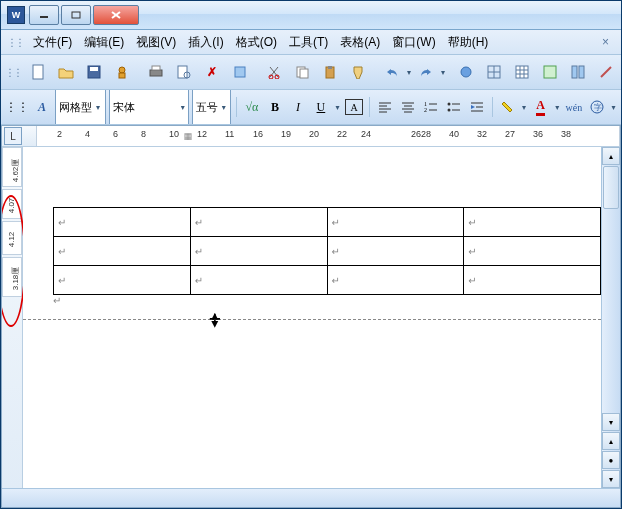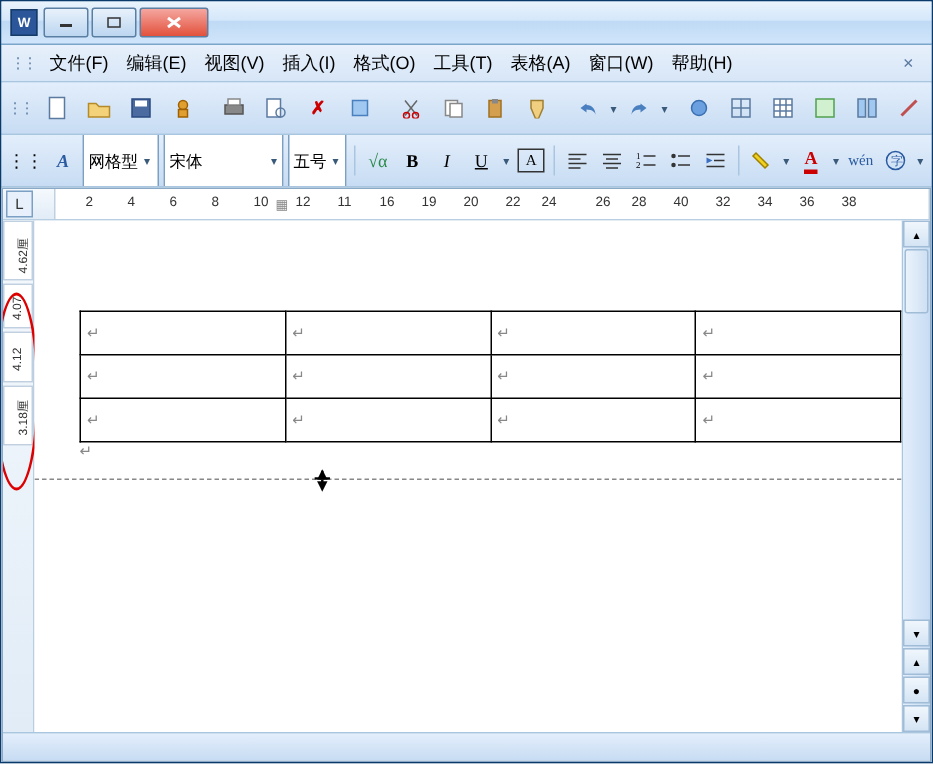--- a/index.html
+++ b/index.html
@@ -320,25 +320,25 @@
         <span class="num" style="left:104px">8</span>
         <span class="num" style="left:132px">10</span>
         <span class="tgrab" style="left:146px">▦</span>
         <span class="num" style="left:160px">12</span>
         <span class="num" style="left:188px">11</span>
         <span class="num" style="left:216px">16</span>
         <span class="num" style="left:244px">19</span>
         <span class="num" style="left:272px">20</span>
         <span class="num" style="left:300px">22</span>
         <span class="num" style="left:324px">24</span>
-        <span class="num" style="left:360px">26</span>
+        <span class="num" style="left:374px">26</span>
         <span class="num" style="left:384px">28</span>
         <span class="num" style="left:412px">40</span>
         <span class="num" style="left:440px">32</span>
-        <span class="num" style="left:468px">34</span>
+        <span class="num" style="left:468px">27</span>
         <span class="num" style="left:496px">36</span>
         <span class="num" style="left:524px">38</span>
       </div>
     </div>
 
     <div class="body">
 
       <div class="vruler">
         <div class="vtick" style="top:0;height:40px"></div>
         <span class="vlabel" style="top:18px">4.62厘</span>

